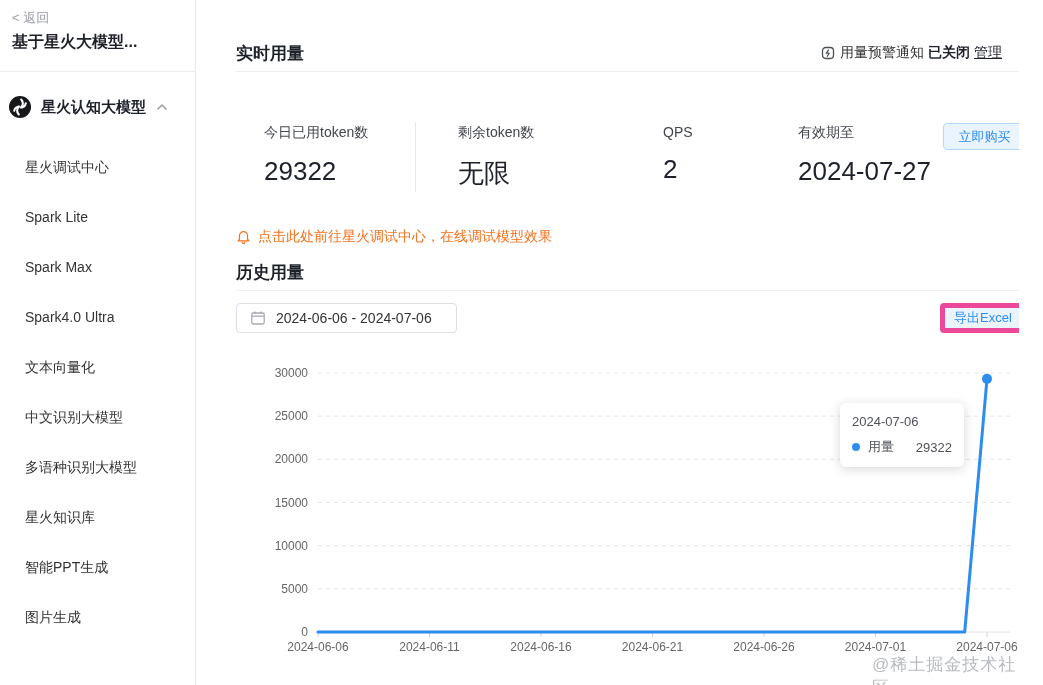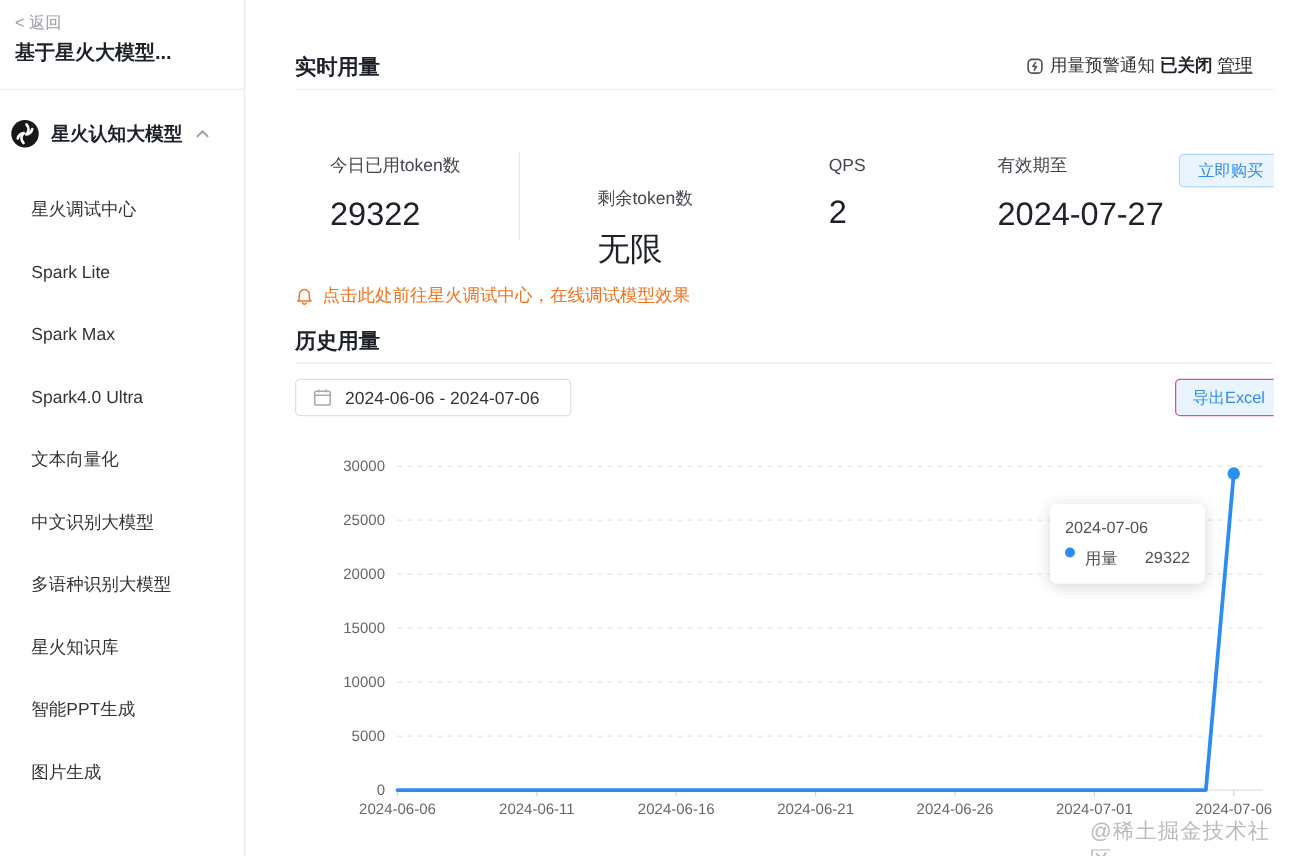--- a/index.html
+++ b/index.html
@@ -27,44 +27,44 @@
   .alert-cluster { position:absolute; right:17px; top:44px; display:flex; align-items:center; gap:4px; font-size:14px; }
   .alert-label { color:#333; }
   .alert-status { color:#1d2129; font-weight:bold; }
   .alert-manage { color:#1d2129; text-decoration:underline; cursor:pointer; }
   .main-divider { position:absolute; left:236px; top:71px; width:790px; height:1px; background:#efefef; }
 
   
   .stat-label { font-size:14px; color:#42464c; }
   .stat-value { font-size:26px; color:#1d2129; margin-top:14px; }
   .stat { position:absolute; top:124px; }
-  .stat-1 { left:264px; } .stat-2 { left:478px;margin-top:26px; } .stat-3 { left:663px; } .stat-4 { left:798px; }
+  .stat-1 { left:264px; } .stat-2 { left:458px; } .stat-3 { left:663px; } .stat-4 { left:798px; }
   .stat-vdivider { position:absolute; left:415px; top:122px; width:1px; height:70px; background:#e8e8e8; }
   .buy-btn { position:absolute; left:943px; top:123px; width:83px; height:27px; border:1px solid #b3d8ff;
     background:#e9f4ff; color:#2d8cf0; font-size:13px; border-radius:4px; cursor:pointer; }
 
   
   .notice { position:absolute; left:236px; top:228px; width:790px; display:flex; 
     align-items:center; gap:7px; font-size:14px; color:#f5711d; cursor:pointer; }
 
   
   .hist-title { position:absolute; left:236px; top:261px; font-size:17px; font-weight:bold; color:#1d2129; }
   .hist-divider { position:absolute; left:236px; top:290px; width:790px; height:1px; background:#efefef; }
   .date-picker { position:absolute; left:236px; top:303px; width:221px; height:30px; border:1px solid #dcdfe6;
     border-radius:4px; display:flex; align-items:center; padding-left:13px; gap:10px; cursor:pointer; background:#fff; }
   .date-text { font-size:14px; color:#333; }
-  .export-btn { position:absolute; left:940px; top:303px; width:86px; height:30px; border:1px solid #ec4899;
+  .export-btn { position:absolute; left:940px; top:303px; width:86px; height:30px; border:5px solid #ec4899;
     background:#e9f4ff; color:#2d8cf0; font-size:13px; border-radius:4px; cursor:pointer; }
 
   
   .chart-wrap { position:absolute; left:250px; top:360px; width:780px; height:302px; }
   .tooltip { position:absolute; left:840px; top:403px; width:124px; height:64px; background:#fff; border-radius:6px;
     box-shadow:0 2px 12px rgba(0,0,0,.16); padding:11px 12px 0 12px; z-index:5; }
   .tt-date { font-size:13px; color:#4e5156; }
-  .tt-row { display:flex; align-items:flex-start; margin-top:9px; font-size:13px; color:#4e5156; }
+  .tt-row { display:flex; align-items:center; margin-top:9px; font-size:13px; color:#4e5156; }
   .tt-dot { width:8px; height:8px; border-radius:50%; background:#2d8cf0; margin-right:8px; flex:0 0 8px; }
   .tt-val { margin-left:auto; }
   .watermark { position:absolute; left:872px; top:653px; font-size:17px; color:#b7babf; letter-spacing:1px; }
 </style>
 </head>
 <body>
 
 <div id="page">
 
   <div class="sidebar">

